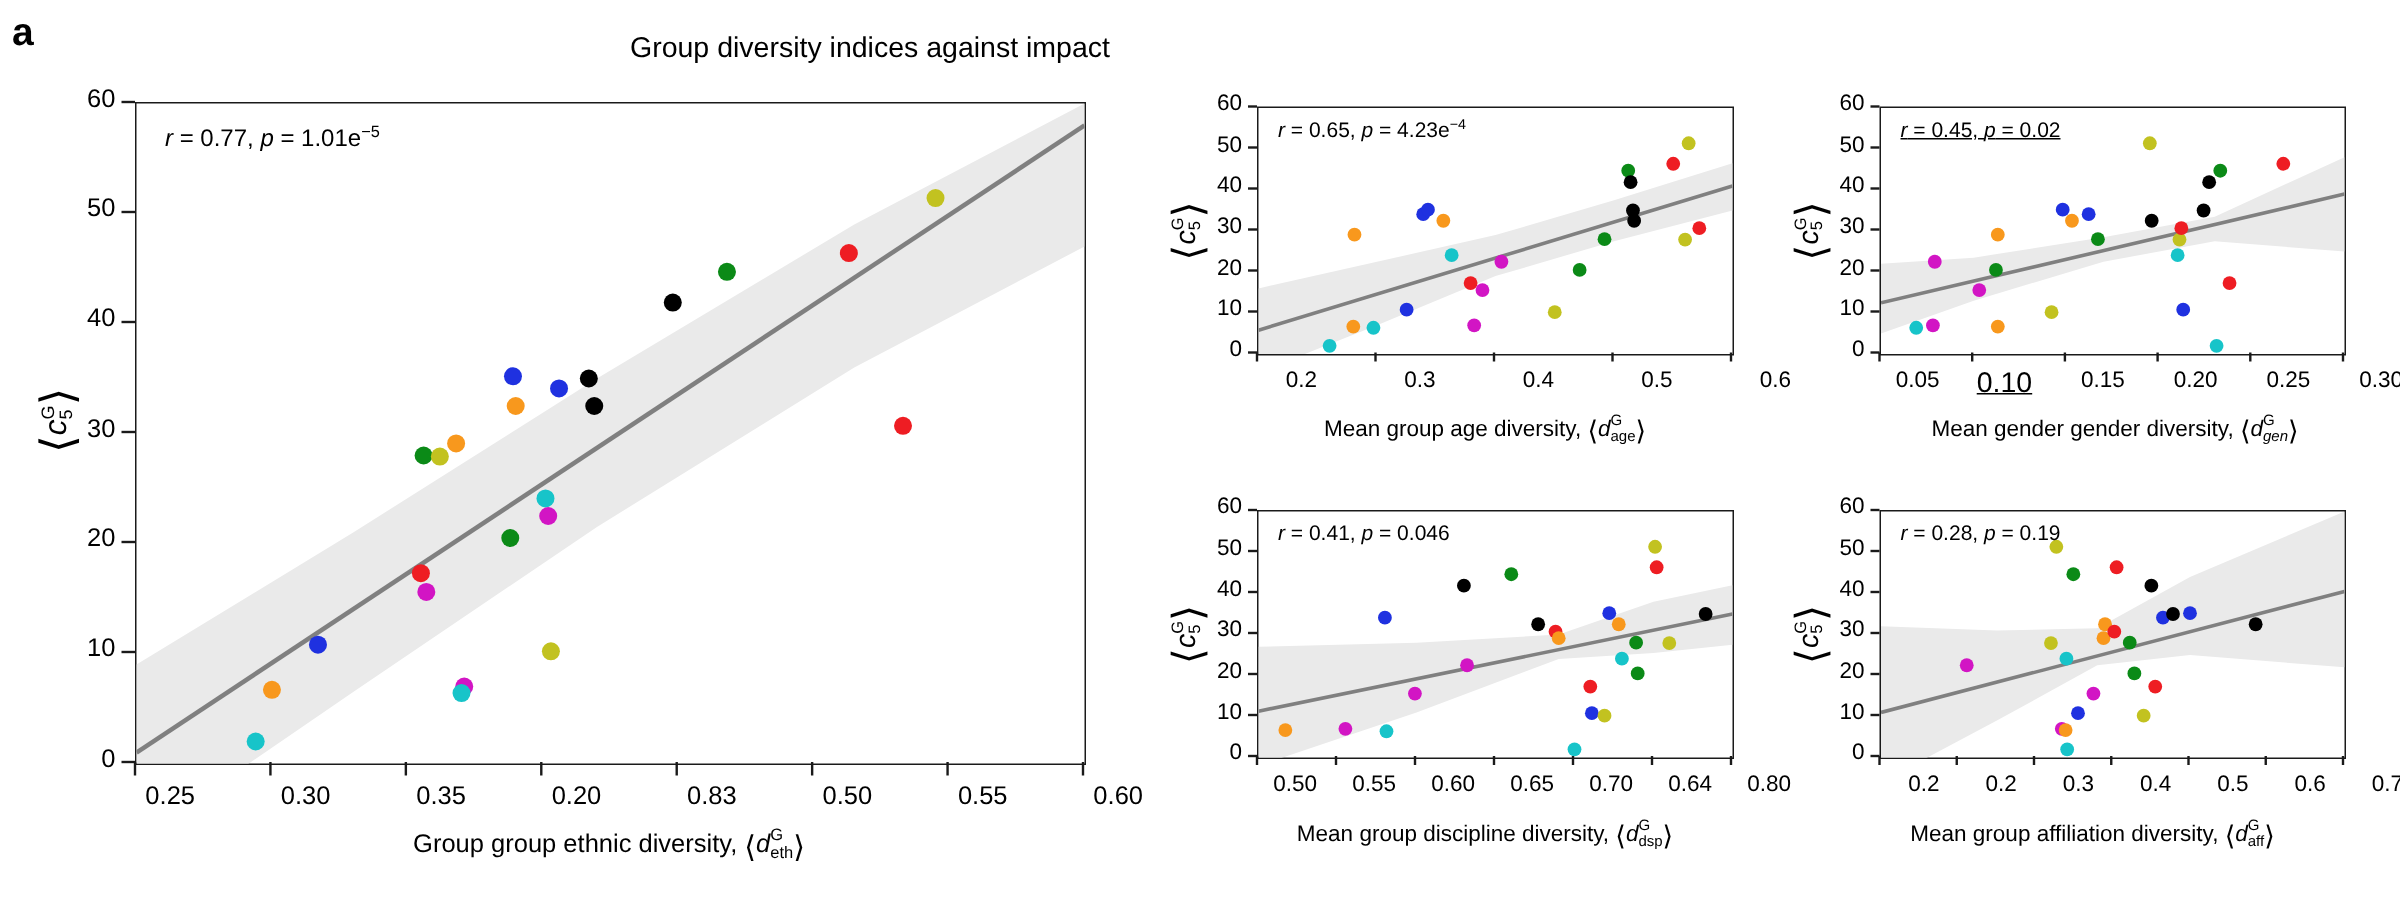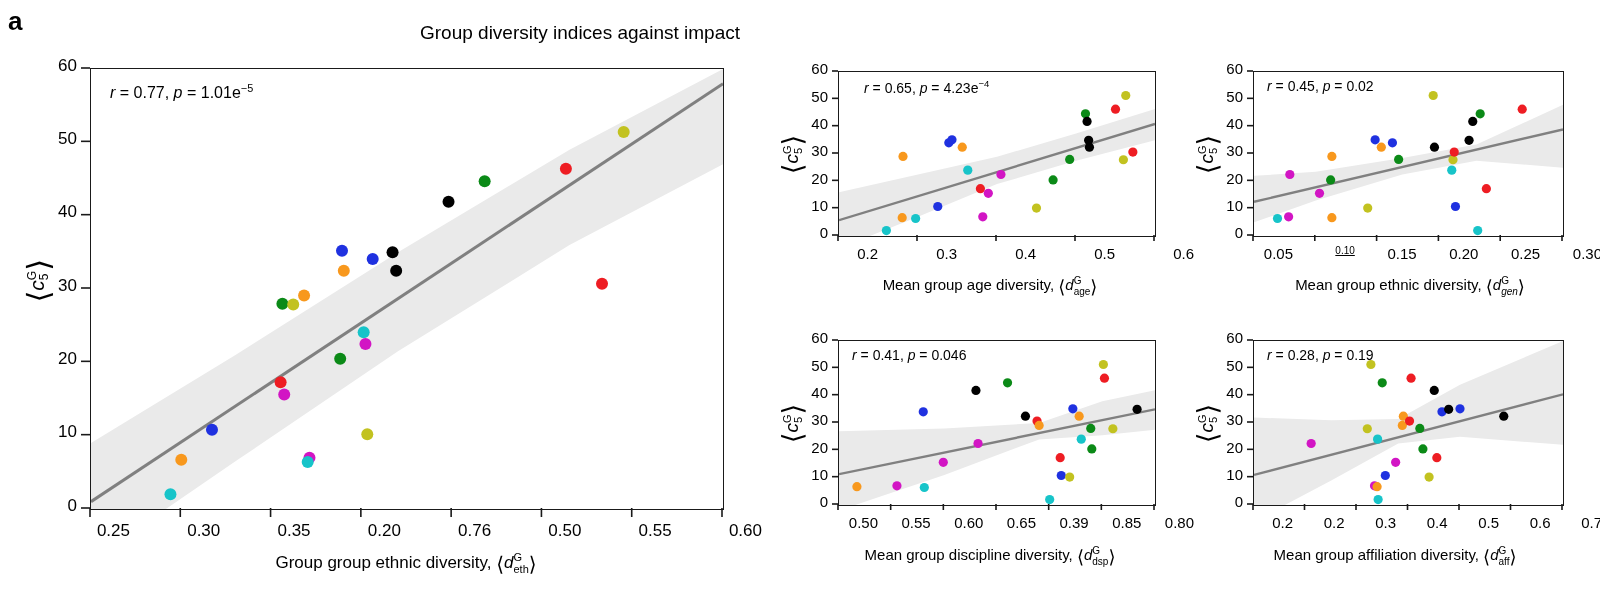--- a/index.html
+++ b/index.html
@@ -78,21 +78,21 @@
         <line x1="81" y1="361.33333333333337" x2="90" y2="361.33333333333337" stroke="#1a1a1a" stroke-width="1.6"></line>
         <line x1="81" y1="288" x2="90" y2="288" stroke="#1a1a1a" stroke-width="1.6"></line>
         <line x1="81" y1="214.66666666666669" x2="90" y2="214.66666666666669" stroke="#1a1a1a" stroke-width="1.6"></line>
         <line x1="81" y1="141.33333333333331" x2="90" y2="141.33333333333331" stroke="#1a1a1a" stroke-width="1.6"></line>
         <line x1="81" y1="68" x2="90" y2="68" stroke="#1a1a1a" stroke-width="1.6"></line>
       </svg>
       <div class="tick-lbl x" style="left: 50px; width: 80px; top: 521px; font-size: 17px;">0.25</div>
       <div class="tick-lbl x" style="left: 140.286px; width: 80px; top: 521px; font-size: 17px;">0.30</div>
       <div class="tick-lbl x" style="left: 230.571px; width: 80px; top: 521px; font-size: 17px;">0.35</div>
       <div class="tick-lbl x" style="left: 320.857px; width: 80px; top: 521px; font-size: 17px;">0.20</div>
-      <div class="tick-lbl x" style="left: 411.143px; width: 80px; top: 521px; font-size: 17px;">0.76</div>
+      <div class="tick-lbl x" style="left: 411.143px; width: 80px; top: 521px; font-size: 17px;">0.83</div>
       <div class="tick-lbl x" style="left: 501.429px; width: 80px; top: 521px; font-size: 17px;">0.50</div>
       <div class="tick-lbl x" style="left: 591.714px; width: 80px; top: 521px; font-size: 17px;">0.55</div>
       <div class="tick-lbl x" style="left: 682px; width: 80px; top: 521px; font-size: 17px;">0.60</div>
       <div class="tick-lbl y" style="left: 17px; width: 60px; top: 495.76px; font-size: 17px;">0</div>
       <div class="tick-lbl y" style="left: 17px; width: 60px; top: 422.427px; font-size: 17px;">10</div>
       <div class="tick-lbl y" style="left: 17px; width: 60px; top: 349.093px; font-size: 17px;">20</div>
       <div class="tick-lbl y" style="left: 17px; width: 60px; top: 275.76px; font-size: 17px;">30</div>
       <div class="tick-lbl y" style="left: 17px; width: 60px; top: 202.427px; font-size: 17px;">40</div>
       <div class="tick-lbl y" style="left: 17px; width: 60px; top: 129.093px; font-size: 17px;">50</div>
       <div class="tick-lbl y" style="left: 17px; width: 60px; top: 55.76px; font-size: 17px;">60</div>
@@ -166,21 +166,21 @@
       <div class="tick-lbl y" style="left: 8px; width: 60px; top: 114.867px; font-size: 15px;">40</div>
       <div class="tick-lbl y" style="left: 8px; width: 60px; top: 87.5333px; font-size: 15px;">50</div>
       <div class="tick-lbl y" style="left: 8px; width: 60px; top: 60.2px; font-size: 15px;">60</div>
     </div>
   <div class="ylab" style="left:-8px;top:143px;width:80px;text-align:center;transform:rotate(-90deg);">
     <span style="font-size:19px;"><span class="ang">⟨</span><span class="mathvar">c</span><span style="display:inline-block;vertical-align:middle;font-size:11px;line-height:1;text-align:left;"><sup style="display:block;font-size:11px;">G</sup><sub style="display:block;font-size:11px;">5</sub></span><span class="ang">⟩</span></span>
   </div>
   <div class="axis-title" style="left:60px;top:276px;width:340px;">
     <span>Mean group age diversity, </span><span style="font-size:18px;" class="ang">⟨</span><span class="mathvar">d</span><span style="display:inline-block;vertical-align:middle;font-size:10px;line-height:1.05;text-align:left;"><span style="display:block;">G</span><span style="display:block;">age</span></span><span style="font-size:18px;" class="ang">⟩</span>
   </div>
-  <div class="stat" style="left:104px;top:78px;">
+  <div class="stat" style="left:92px;top:78px;">
     <span class="ital">r</span> = 0.65, <span class="ital">p</span> = 4.23e<sup>−4</sup>
   </div>
 </div>
 
 <div class="panel small" id="panel-gender" style="left:1160px;top:0;width:440px;height:300px;">
   <div class="plotbox" style="left:93px;top:71px;width:309px;height:164px;">
     <svg class="layer" id="svg-gender" width="309" height="164">
         <polygon points="0,103.86666666666667 61.800000000000004,99.76666666666667 148.32000000000002,86.10000000000001 222.48,72.43333333333334 309,32.79999999999998 309,95.66666666666666 222.48,88.83333333333334 148.32000000000002,102.5 61.800000000000004,128.46666666666667 0,150.33333333333334" fill="#eaeaea" stroke="none"></polygon>
         <line x1="0" y1="129.83333333333331" x2="309" y2="57.39999999999999" stroke="#808080" stroke-width="2.4" stroke-linecap="butt"></line>
         <circle cx="23.484000000000005" cy="146.50666666666666" r="4.6" fill="#17c4c9" stroke="none"></circle>
@@ -219,40 +219,40 @@
         <line x1="402" y1="235" x2="402" y2="241" stroke="#1a1a1a" stroke-width="1.6"></line>
         <line x1="87" y1="235" x2="93" y2="235" stroke="#1a1a1a" stroke-width="1.6"></line>
         <line x1="87" y1="207.66666666666666" x2="93" y2="207.66666666666666" stroke="#1a1a1a" stroke-width="1.6"></line>
         <line x1="87" y1="180.33333333333334" x2="93" y2="180.33333333333334" stroke="#1a1a1a" stroke-width="1.6"></line>
         <line x1="87" y1="153" x2="93" y2="153" stroke="#1a1a1a" stroke-width="1.6"></line>
         <line x1="87" y1="125.66666666666667" x2="93" y2="125.66666666666667" stroke="#1a1a1a" stroke-width="1.6"></line>
         <line x1="87" y1="98.33333333333331" x2="93" y2="98.33333333333331" stroke="#1a1a1a" stroke-width="1.6"></line>
         <line x1="87" y1="71" x2="93" y2="71" stroke="#1a1a1a" stroke-width="1.6"></line>
       </svg>
       <div class="tick-lbl x" style="left: 53px; width: 80px; top: 245px; font-size: 15px;">0.05</div>
-      <div class="tick-lbl x" style="left: 114.8px; width: 80px; top: 245px; font-size: 10px; text-decoration: underline;">0.10</div>
+      <div class="tick-lbl x" style="left: 114.8px; width: 80px; top: 245px; font-size: 19px; text-decoration: underline;">0.10</div>
       <div class="tick-lbl x" style="left: 176.6px; width: 80px; top: 245px; font-size: 15px;">0.15</div>
       <div class="tick-lbl x" style="left: 238.4px; width: 80px; top: 245px; font-size: 15px;">0.20</div>
       <div class="tick-lbl x" style="left: 300.2px; width: 80px; top: 245px; font-size: 15px;">0.25</div>
       <div class="tick-lbl x" style="left: 362px; width: 80px; top: 245px; font-size: 15px;">0.30</div>
       <div class="tick-lbl y" style="left: 23px; width: 60px; top: 224.2px; font-size: 15px;">0</div>
       <div class="tick-lbl y" style="left: 23px; width: 60px; top: 196.867px; font-size: 15px;">10</div>
       <div class="tick-lbl y" style="left: 23px; width: 60px; top: 169.533px; font-size: 15px;">20</div>
       <div class="tick-lbl y" style="left: 23px; width: 60px; top: 142.2px; font-size: 15px;">30</div>
       <div class="tick-lbl y" style="left: 23px; width: 60px; top: 114.867px; font-size: 15px;">40</div>
       <div class="tick-lbl y" style="left: 23px; width: 60px; top: 87.5333px; font-size: 15px;">50</div>
       <div class="tick-lbl y" style="left: 23px; width: 60px; top: 60.2px; font-size: 15px;">60</div>
     </div>
   <div class="ylab" style="left:7px;top:143px;width:80px;text-align:center;transform:rotate(-90deg);">
     <span style="font-size:19px;"><span class="ang">⟨</span><span class="mathvar">c</span><span style="display:inline-block;vertical-align:middle;font-size:11px;line-height:1;text-align:left;"><sup style="display:block;font-size:11px;">G</sup><sub style="display:block;font-size:11px;">5</sub></span><span class="ang">⟩</span></span>
   </div>
   <div class="axis-title" style="left:60px;top:276px;width:380px;">
-    <span>Mean group ethnic diversity, </span><span style="font-size:18px;" class="ang">⟨</span><span class="mathvar">d</span><span style="display:inline-block;vertical-align:middle;font-size:10px;line-height:1.05;text-align:left;"><span style="display:block;">G</span><span style="display:block;font-style:italic;">gen</span></span><span style="font-size:18px;" class="ang">⟩</span>
-  </div>
-  <div class="stat" style="left:107px;top:78px;">
+    <span>Mean gender gender diversity, </span><span style="font-size:18px;" class="ang">⟨</span><span class="mathvar">d</span><span style="display:inline-block;vertical-align:middle;font-size:10px;line-height:1.05;text-align:left;"><span style="display:block;">G</span><span style="display:block;font-style:italic;">gen</span></span><span style="font-size:18px;" class="ang">⟩</span>
+  </div>
+  <div class="stat" style="left:107px;top:78px;text-decoration:underline;">
     <span class="ital">r</span> = 0.45, <span class="ital">p</span> = 0.02
   </div>
 </div>
 
 <div class="panel small" id="panel-discipline" style="left:760px;top:300px;width:400px;height:300px;">
   <div class="plotbox" style="left:78px;top:40px;width:316px;height:164px;">
     <svg class="layer" id="svg-discipline" width="316" height="164">
         <polygon points="0,90.2 105.33333333333329,87.46666666666667 200.13333333333324,82 263.3333333333333,60.13333333333334 316,49.2 316,88.83333333333334 263.3333333333333,94.3 200.13333333333324,98.39999999999999 105.33333333333329,133.93333333333334 0,169.46666666666667" fill="#eaeaea" stroke="none"></polygon>
         <line x1="0" y1="133.11333333333334" x2="316" y2="68.33333333333333" stroke="#808080" stroke-width="2.4" stroke-linecap="butt"></line>
         <circle cx="17.90666666666668" cy="145.68666666666667" r="4.6" fill="#f8981d" stroke="none"></circle>
@@ -295,22 +295,22 @@
         <line x1="72" y1="149.33333333333334" x2="78" y2="149.33333333333334" stroke="#1a1a1a" stroke-width="1.6"></line>
         <line x1="72" y1="122" x2="78" y2="122" stroke="#1a1a1a" stroke-width="1.6"></line>
         <line x1="72" y1="94.66666666666667" x2="78" y2="94.66666666666667" stroke="#1a1a1a" stroke-width="1.6"></line>
         <line x1="72" y1="67.33333333333331" x2="78" y2="67.33333333333331" stroke="#1a1a1a" stroke-width="1.6"></line>
         <line x1="72" y1="40" x2="78" y2="40" stroke="#1a1a1a" stroke-width="1.6"></line>
       </svg>
       <div class="tick-lbl x" style="left: 38px; width: 80px; top: 214px; font-size: 15px;">0.50</div>
       <div class="tick-lbl x" style="left: 90.6667px; width: 80px; top: 214px; font-size: 15px;">0.55</div>
       <div class="tick-lbl x" style="left: 143.333px; width: 80px; top: 214px; font-size: 15px;">0.60</div>
       <div class="tick-lbl x" style="left: 196px; width: 80px; top: 214px; font-size: 15px;">0.65</div>
-      <div class="tick-lbl x" style="left: 248.667px; width: 80px; top: 214px; font-size: 15px;">0.39</div>
-      <div class="tick-lbl x" style="left: 301.333px; width: 80px; top: 214px; font-size: 15px;">0.85</div>
+      <div class="tick-lbl x" style="left: 248.667px; width: 80px; top: 214px; font-size: 15px;">0.70</div>
+      <div class="tick-lbl x" style="left: 301.333px; width: 80px; top: 214px; font-size: 15px;">0.64</div>
       <div class="tick-lbl x" style="left: 354px; width: 80px; top: 214px; font-size: 15px;">0.80</div>
       <div class="tick-lbl y" style="left: 8px; width: 60px; top: 193.2px; font-size: 15px;">0</div>
       <div class="tick-lbl y" style="left: 8px; width: 60px; top: 165.867px; font-size: 15px;">10</div>
       <div class="tick-lbl y" style="left: 8px; width: 60px; top: 138.533px; font-size: 15px;">20</div>
       <div class="tick-lbl y" style="left: 8px; width: 60px; top: 111.2px; font-size: 15px;">30</div>
       <div class="tick-lbl y" style="left: 8px; width: 60px; top: 83.8667px; font-size: 15px;">40</div>
       <div class="tick-lbl y" style="left: 8px; width: 60px; top: 56.5333px; font-size: 15px;">50</div>
       <div class="tick-lbl y" style="left: 8px; width: 60px; top: 29.2px; font-size: 15px;">60</div>
     </div>
   <div class="ylab" style="left:-8px;top:112px;width:80px;text-align:center;transform:rotate(-90deg);">

